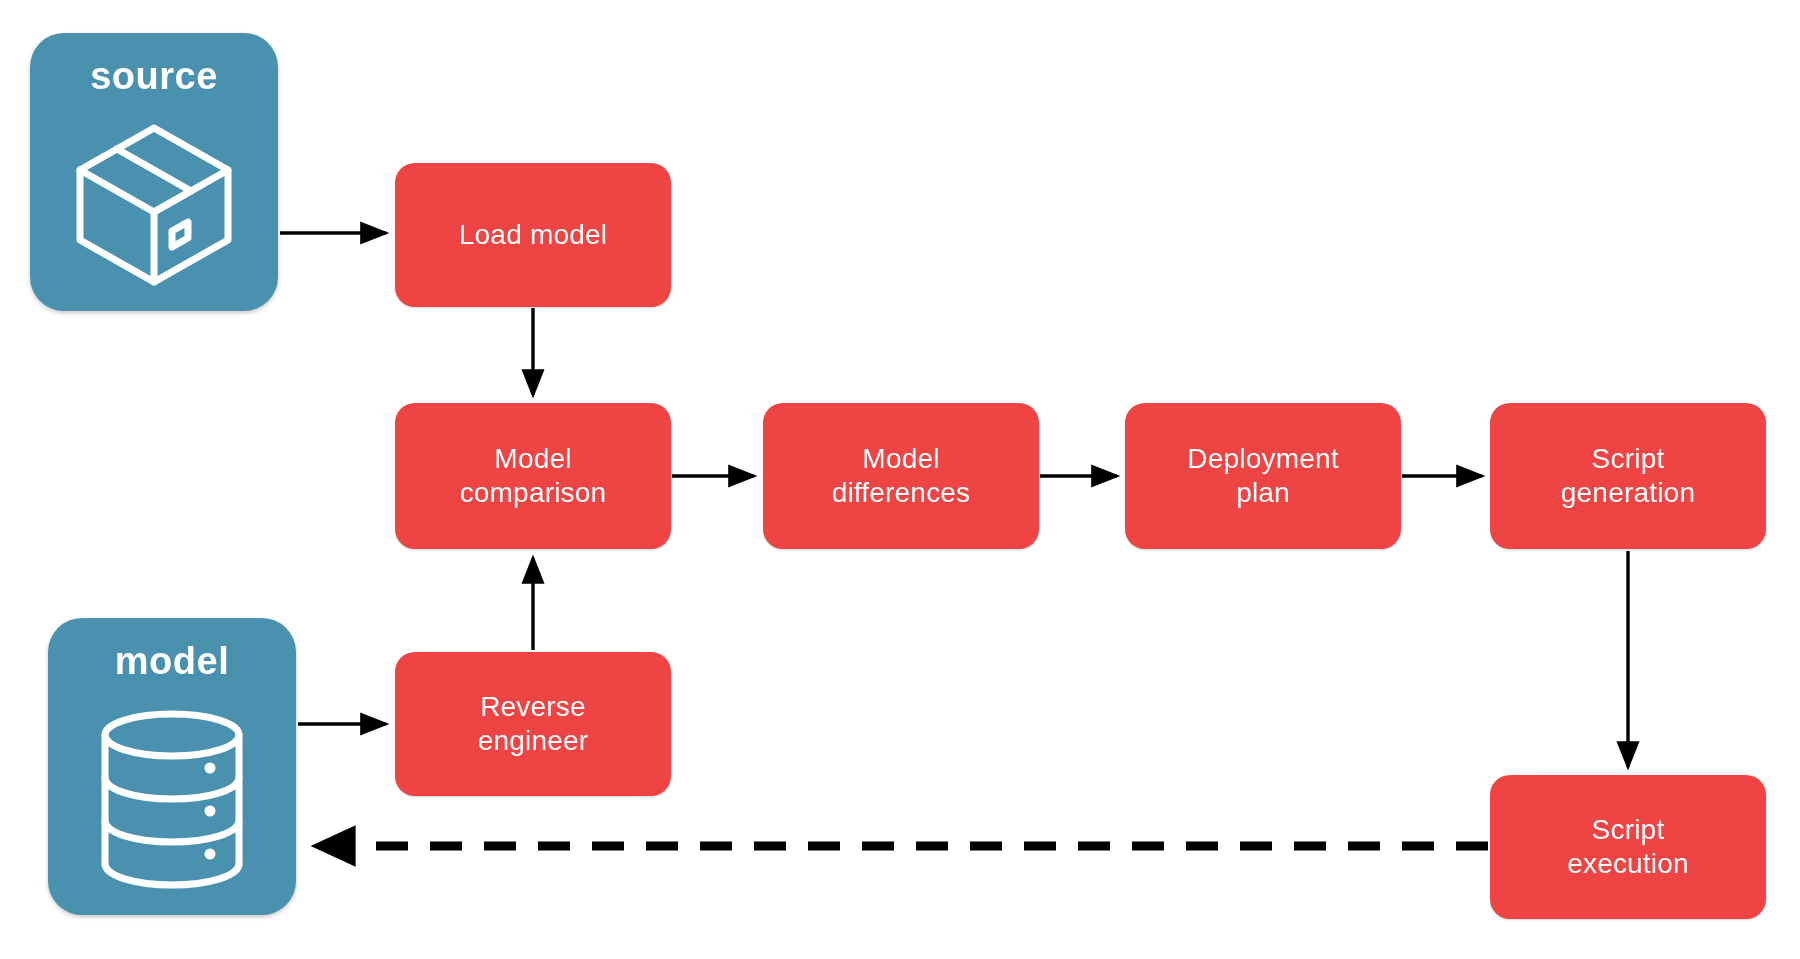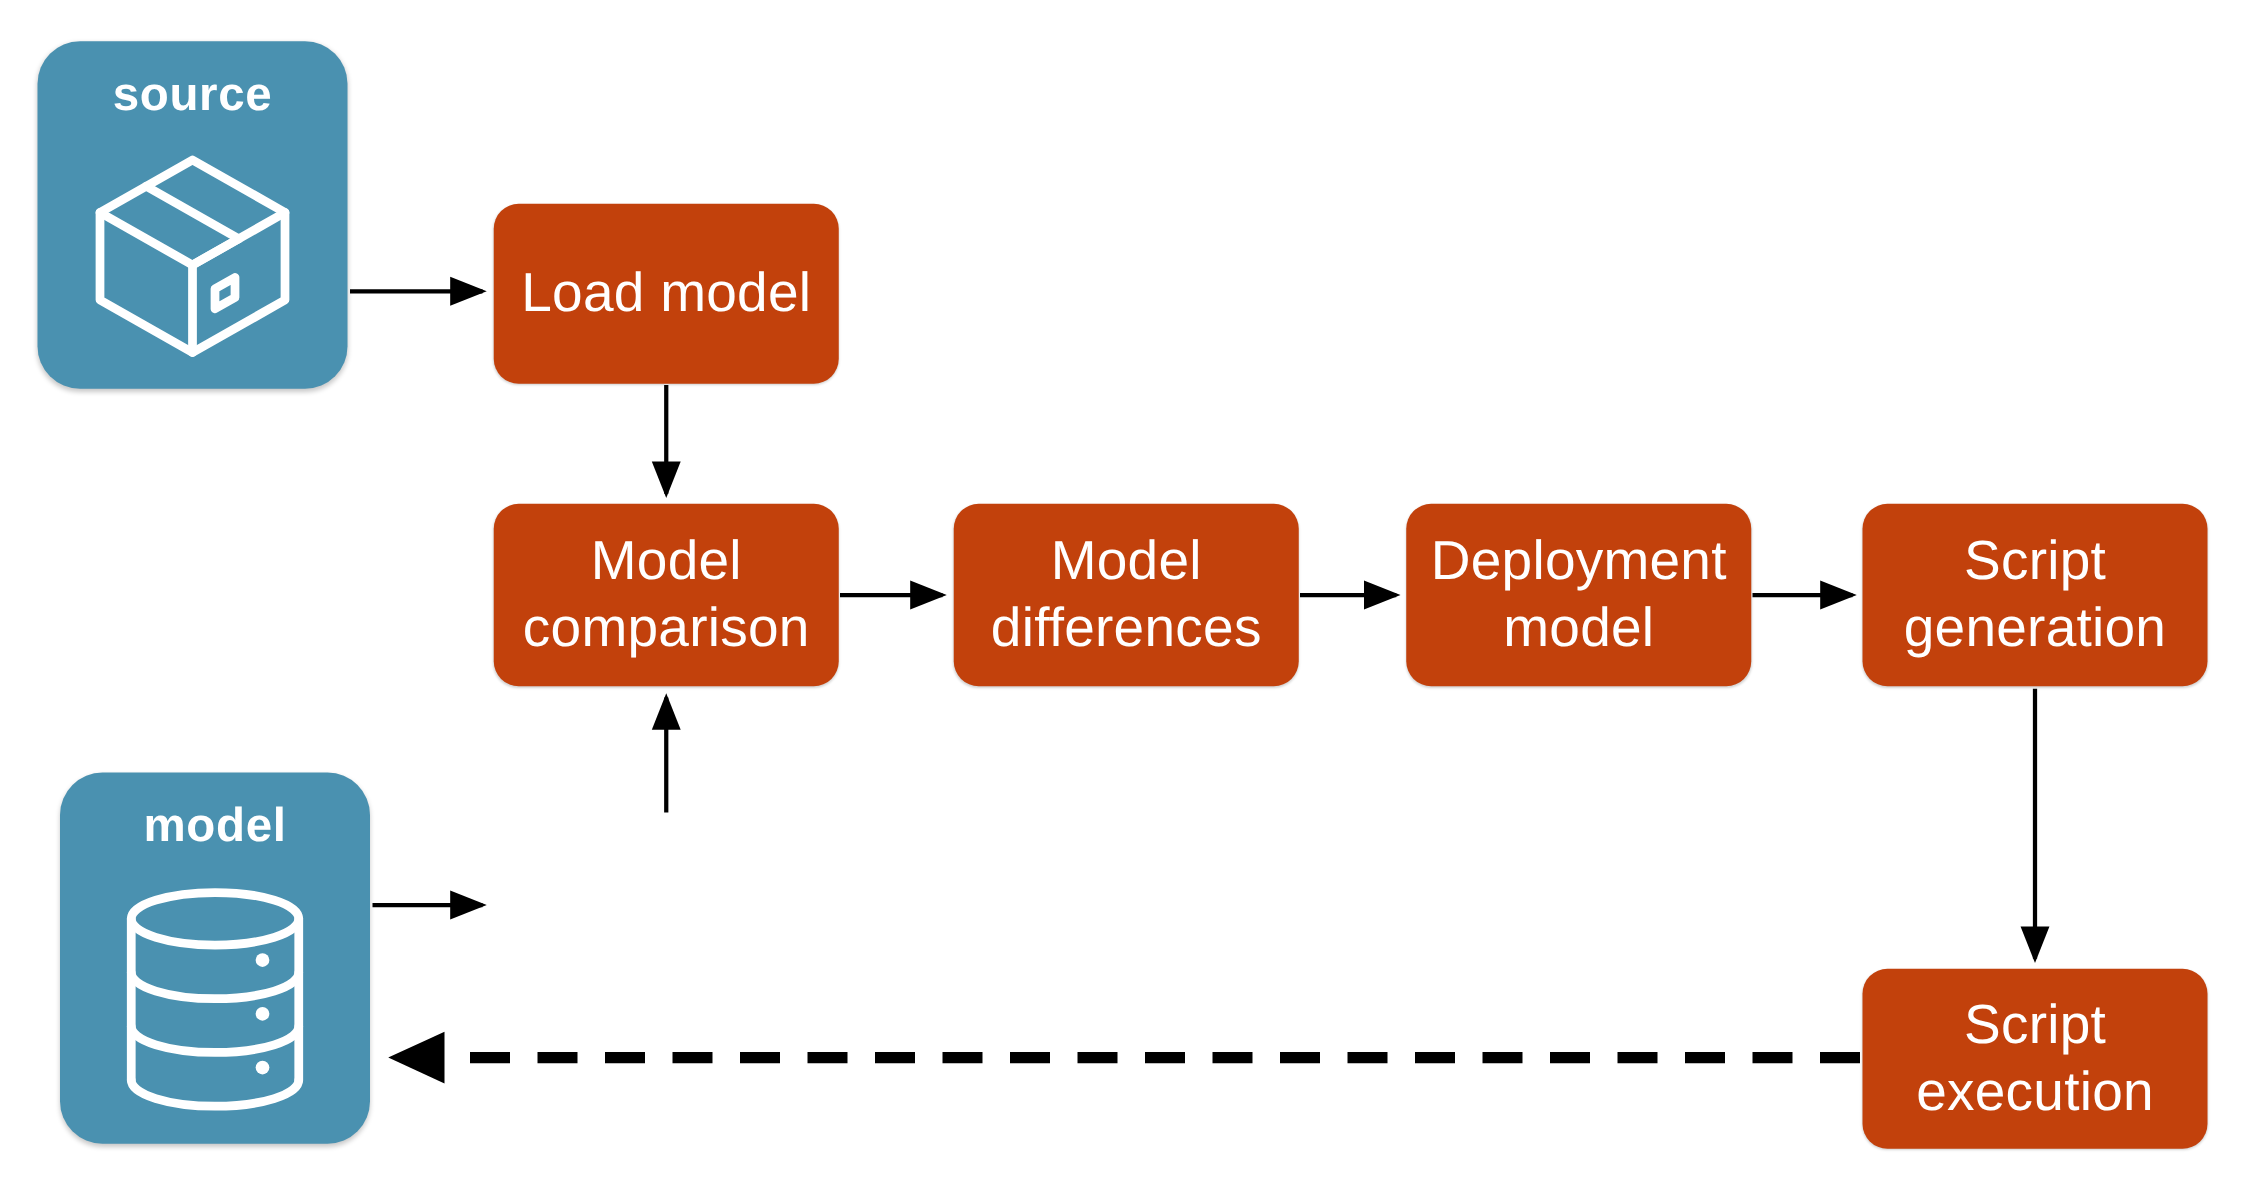--- a/index.html
+++ b/index.html
@@ -28,23 +28,23 @@
   .node {
     position: absolute;
     box-sizing: border-box;
     display: flex;
     align-items: center;
     justify-content: center;
     text-align: center;
     color: #ffffff;
   }
   .proc {
-    background: #c2410c;
+    background: #ef4444;
     border-radius: 20px;
-    font-size: 44px;
+    font-size: 28px;
     line-height: 1.22;
     letter-spacing: 0.2px;
     font-weight: 400;
     box-shadow: 0 1px 2px rgba(0,0,0,0.18);
   }
   .proc .label {
     padding: 0 10px;
     white-space: pre-line;
   }
   .endpoint {
@@ -156,27 +156,31 @@
 comparison</span>
   </div>
 
   <div class="node proc" id="node-model-differences" style="left:763px; top:403px; width:276px; height:146px;">
     <span class="label">Model
 differences</span>
   </div>
 
   <div class="node proc" id="node-deployment-plan" style="left:1125px; top:403px; width:276px; height:146px;">
     <span class="label">Deployment
-model</span>
+plan</span>
   </div>
 
   <div class="node proc" id="node-script-generation" style="left:1490px; top:403px; width:276px; height:146px;">
     <span class="label">Script
 generation</span>
   </div>
 
+  <div class="node proc" id="node-reverse-engineer" style="left:395px; top:652px; width:276px; height:144px;">
+    <span class="label">Reverse
+engineer</span>
+  </div>
 
   <div class="node proc" id="node-script-execution" style="left:1490px; top:775px; width:276px; height:144px;">
     <span class="label">Script
 execution</span>
   </div>
 
 </div>
 
 </body></html>

